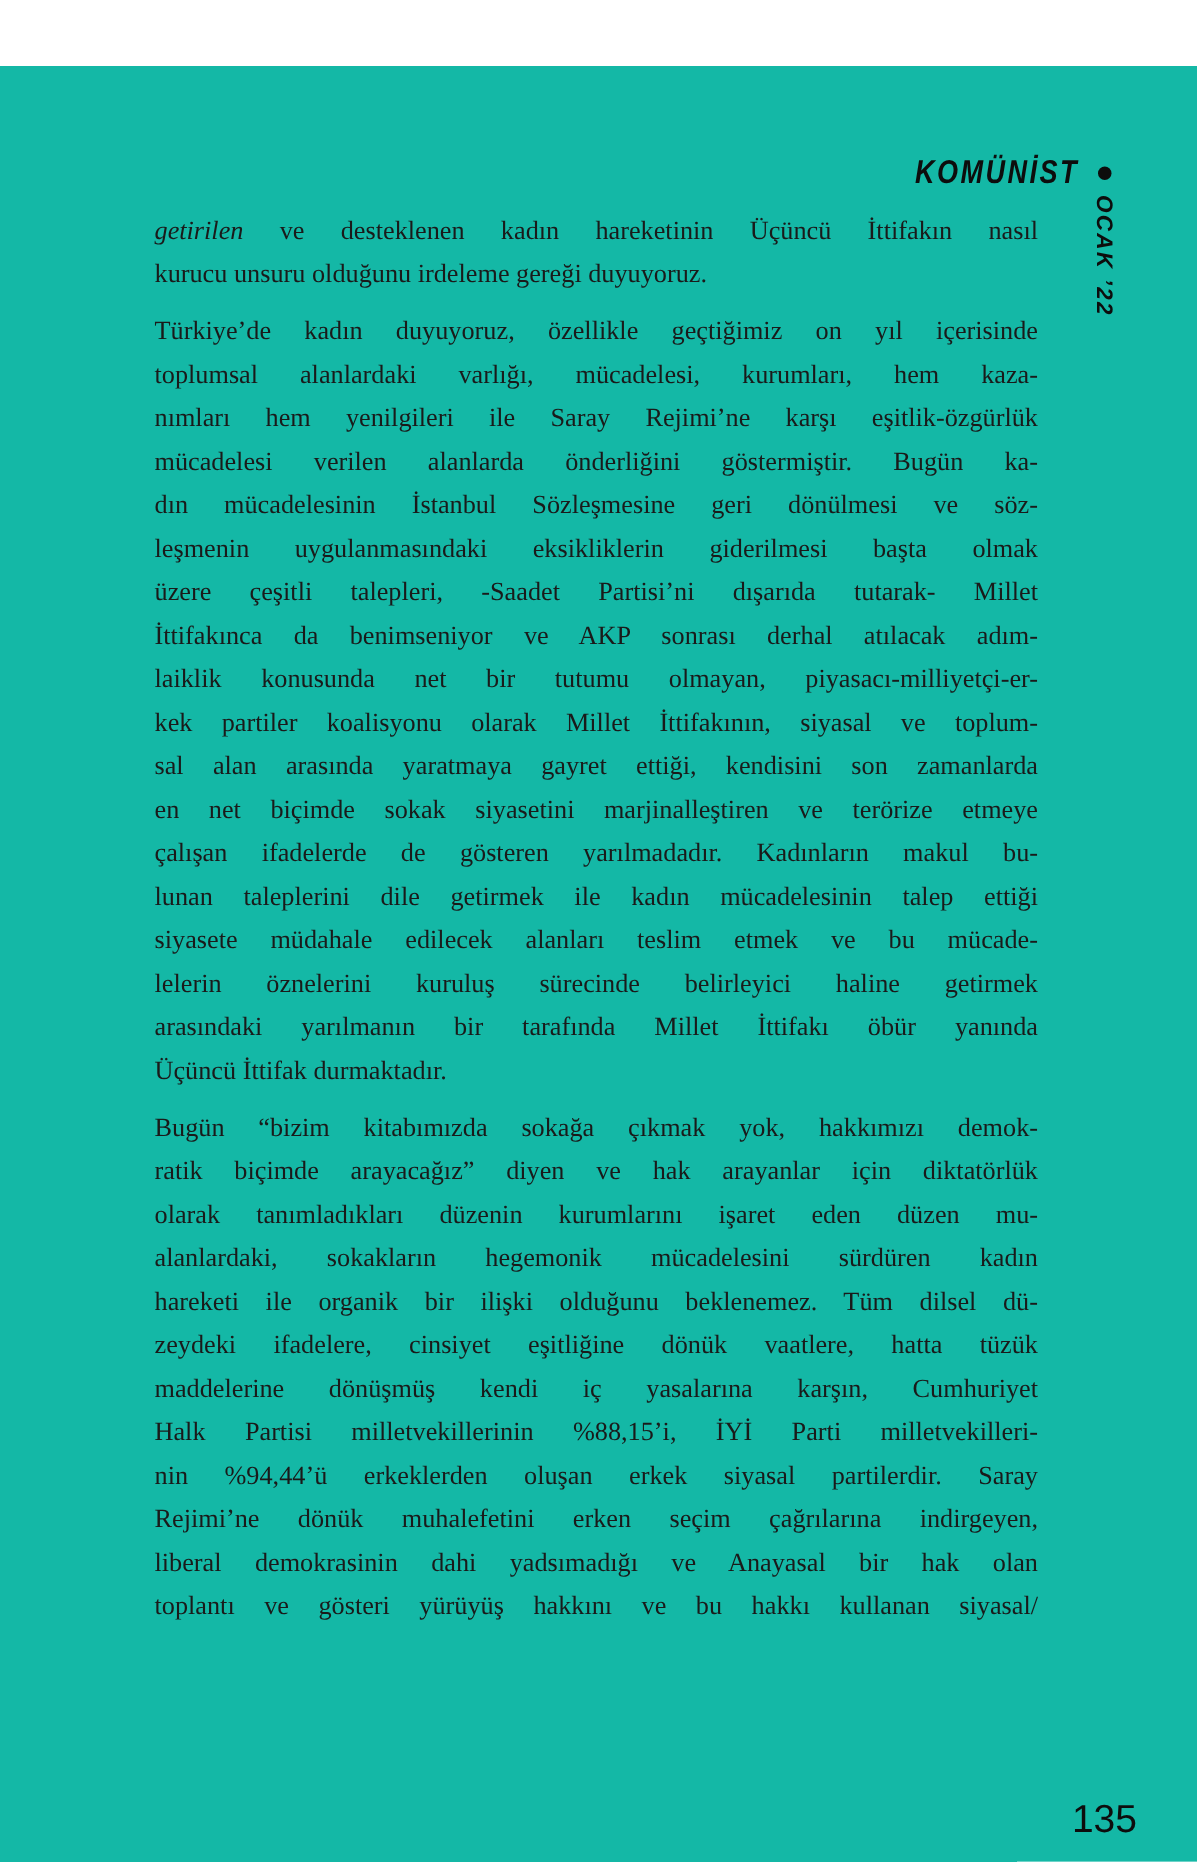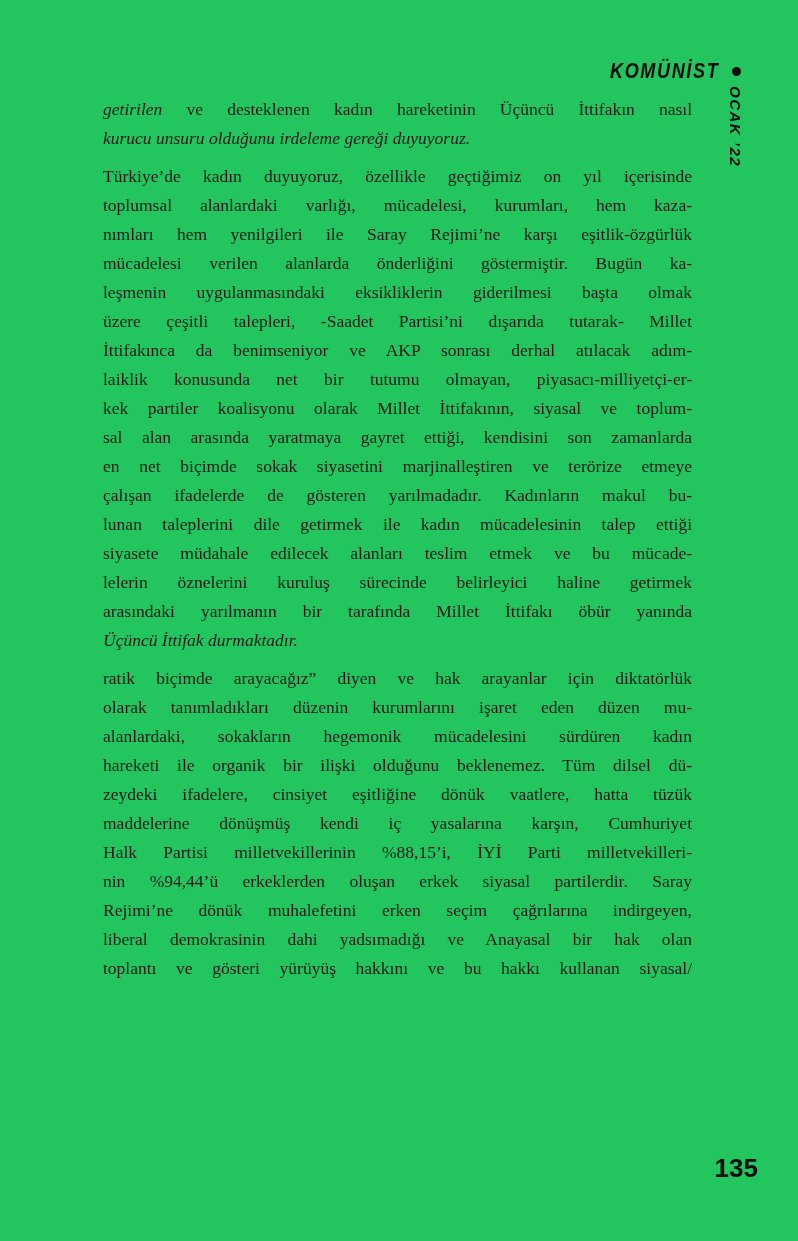--- a/index.html
+++ b/index.html
@@ -4,21 +4,21 @@
 <style>
   html, body { margin: 0; padding: 0; }
   body {
     width: 798px; height: 1241px;
     background: #ffffff;
     position: relative;
     font-family: "Liberation Serif", serif;
     color: #161616;
     overflow: hidden;
   }
-  .page { position: absolute; inset: 0; background: #22c55e; }
+  .page { position: absolute; inset: 0; background: #14b8a6; margin-top: 44px; }
 
   
   .running-head {
     position: absolute;
     top: 58px; right: 57px;
     display: flex; align-items: center; gap: 13px;
     font-family: "Liberation Sans", sans-serif;
     font-weight: 800; font-style: italic;
     font-size: 22px; letter-spacing: 2px;
     color: #0d0d0d;
@@ -53,29 +53,29 @@
     font-size: 17.5px;
     color: #1a1a1a;
   }
   .para + .para { margin-top: 9px; }
   .line {
     height: 29px; line-height: 29px;
     text-align: justify;
     text-align-last: justify;
     white-space: nowrap;
   }
-  .line.para-end { text-align-last: left; font-style: italic; }
+  .line.para-end { text-align-last: left; }
   .it { font-style: italic; }
 
   
   .page-number {
     position: absolute;
     top: 1153px; right: 40px;
     font-family: "Liberation Sans", sans-serif;
-    font-weight: 700;
+    font-weight: 400;
     font-size: 26px;
     color: #0d0d0d;
   }
 </style>
 </head>
 <body>
 
 <div class="page">
 
   <div class="running-head">
@@ -88,35 +88,37 @@
   <main class="body-text">
       <div class="para">
         <div class="line"><span class="it">getirilen</span><span class=""> ve desteklenen kadın hareketinin Üçüncü İttifakın nasıl</span></div>
         <div class="line para-end"><span class="">kurucu unsuru olduğunu irdeleme gereği duyuyoruz.</span></div>
       </div>
       <div class="para">
         <div class="line"><span class="">Türkiye’de kadın duyuyoruz, özellikle geçtiğimiz on yıl içerisinde</span></div>
         <div class="line"><span class="">toplumsal alanlardaki varlığı, mücadelesi, kurumları, hem kaza-</span></div>
         <div class="line"><span class="">nımları hem yenilgileri ile Saray Rejimi’ne karşı eşitlik-özgürlük</span></div>
         <div class="line"><span class="">mücadelesi verilen alanlarda önderliğini göstermiştir. Bugün ka-</span></div>
+        <div class="line"><span class="">dın mücadelesinin İstanbul Sözleşmesine geri dönülmesi ve söz-</span></div>
         <div class="line"><span class="">leşmenin uygulanmasındaki eksikliklerin giderilmesi başta olmak</span></div>
         <div class="line"><span class="">üzere çeşitli talepleri, -Saadet Partisi’ni dışarıda tutarak- Millet</span></div>
         <div class="line"><span class="">İttifakınca da benimseniyor ve AKP sonrası derhal atılacak adım-</span></div>
         <div class="line"><span class="">laiklik konusunda net bir tutumu olmayan, piyasacı-milliyetçi-er-</span></div>
         <div class="line"><span class="">kek partiler koalisyonu olarak Millet İttifakının, siyasal ve toplum-</span></div>
         <div class="line"><span class="">sal alan arasında yaratmaya gayret ettiği, kendisini son zamanlarda</span></div>
         <div class="line"><span class="">en net biçimde sokak siyasetini marjinalleştiren ve terörize etmeye</span></div>
         <div class="line"><span class="">çalışan ifadelerde de gösteren yarılmadadır. Kadınların makul bu-</span></div>
         <div class="line"><span class="">lunan taleplerini dile getirmek ile kadın mücadelesinin talep ettiği</span></div>
         <div class="line"><span class="">siyasete müdahale edilecek alanları teslim etmek ve bu mücade-</span></div>
         <div class="line"><span class="">lelerin öznelerini kuruluş sürecinde belirleyici haline getirmek</span></div>
         <div class="line"><span class="">arasındaki yarılmanın bir tarafında Millet İttifakı öbür yanında</span></div>
         <div class="line para-end"><span class="">Üçüncü İttifak durmaktadır.</span></div>
       </div>
       <div class="para">
+        <div class="line"><span class="">Bugün “bizim kitabımızda sokağa çıkmak yok, hakkımızı demok-</span></div>
         <div class="line"><span class="">ratik biçimde arayacağız” diyen ve hak arayanlar için diktatörlük</span></div>
         <div class="line"><span class="">olarak tanımladıkları düzenin kurumlarını işaret eden düzen mu-</span></div>
         <div class="line"><span class="">alanlardaki, sokakların hegemonik mücadelesini sürdüren kadın</span></div>
         <div class="line"><span class="">hareketi ile organik bir ilişki olduğunu beklenemez. Tüm dilsel dü-</span></div>
         <div class="line"><span class="">zeydeki ifadelere, cinsiyet eşitliğine dönük vaatlere, hatta tüzük</span></div>
         <div class="line"><span class="">maddelerine dönüşmüş kendi iç yasalarına karşın, Cumhuriyet</span></div>
         <div class="line"><span class="">Halk Partisi milletvekillerinin %88,15’i, İYİ Parti milletvekilleri-</span></div>
         <div class="line"><span class="">nin %94,44’ü erkeklerden oluşan erkek siyasal partilerdir. Saray</span></div>
         <div class="line"><span class="">Rejimi’ne dönük muhalefetini erken seçim çağrılarına indirgeyen,</span></div>
         <div class="line"><span class="">liberal demokrasinin dahi yadsımadığı ve Anayasal bir hak olan</span></div>

